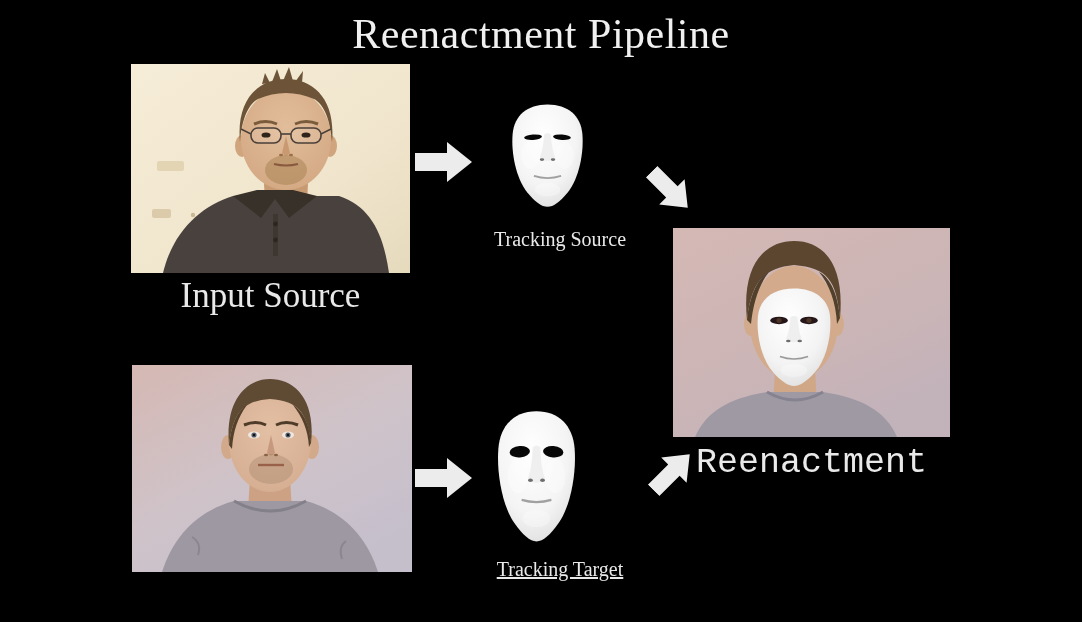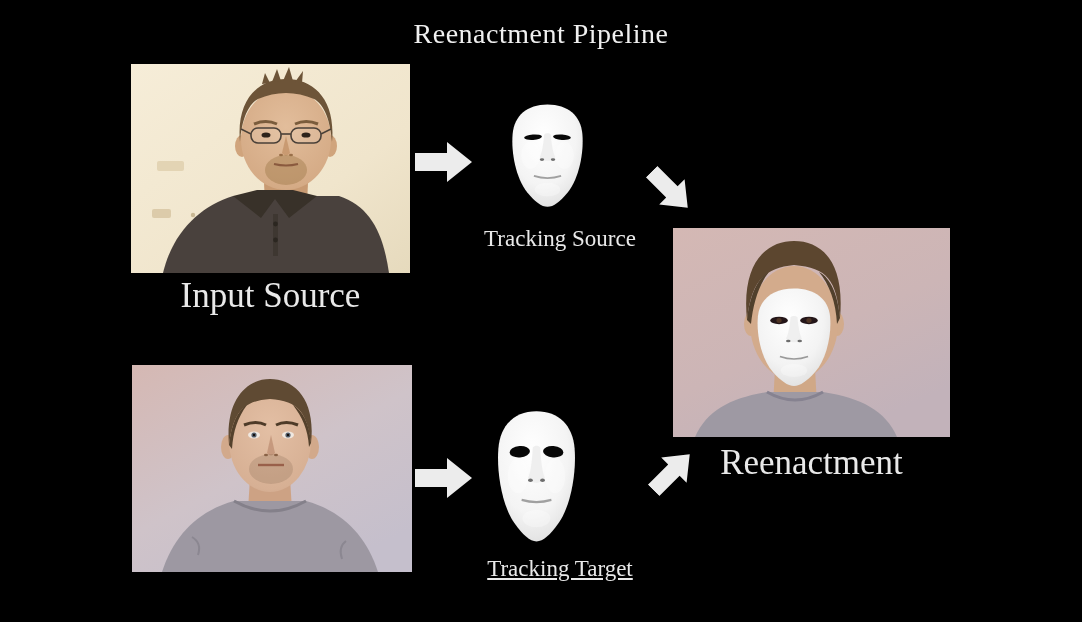--- a/index.html
+++ b/index.html
@@ -7,32 +7,32 @@
     position:relative;
     width:1082px;height:622px;
     background:#000;
     overflow:hidden;
     font-family:"Liberation Serif","DejaVu Serif",serif;
   }
   .abs{position:absolute;}
   #title{
     top:14px;left:0;width:1082px;
     text-align:center;
-    font-size:28px;line-height:40px;
+    font-size:42px;line-height:40px;
     color:#f0f0f0;
     letter-spacing:0.5px;
   }
   .photo{display:block;}
   .photo svg{display:block;}
   .caption{
     text-align:center;
     color:#e9e9e9;
   }
   .caption.big{font-size:35px;line-height:32px;}
-  .caption.small{font-size:23px;line-height:26px;}
+  .caption.small{font-size:20px;line-height:26px;}
   .arrow svg{display:block;}
   .rot-dr{transform:rotate(45deg);transform-origin:center;}
   .rot-ur{transform:rotate(-45deg);transform-origin:center;}
 </style>
 </head>
 <body>
 
 <div id="stage">
 
   <div id="title" class="abs">Reenactment Pipeline</div>
@@ -173,21 +173,21 @@
         <ellipse cx="56.5" cy="67" rx="2.6" ry="1.6" fill="#6e6e6e"></ellipse>
         <path d="M34 86 Q50 92 66 86" stroke="#9a9a9a" stroke-width="2" fill="none"></path>
         <ellipse cx="50" cy="103" rx="15" ry="8" fill="#ffffff" opacity="0.3"></ellipse>
       </g>
 
       <path d="M74 92 C68 34 94 13 121 13 C149 13 172 34 167 90 C163 52 155 40 121 37 C89 40 78 56 74 92 Z" fill="#5c462f"></path>
       <path d="M74 92 C76 70 84 50 96 44 C86 56 80 76 78 96 Z" fill="#51402c"></path>
       <path d="M167 90 C165 68 158 50 146 44 C156 56 163 74 164 96 Z" fill="#51402c"></path>
     </svg>
   </div>
-  <div class="abs caption big" style="left:673px;top:447px;width:277px;">Reenactment</div>
+  <div class="abs caption big" style="left:673px;top:447px;width:277px;font-family:Liberation Mono, monospace;">Reenactment</div>
 
   <div class="abs photo" style="left:132px;top:365px;width:280px;height:207px;">
     <svg width="280" height="207" viewBox="0 0 280 207" preserveAspectRatio="none">
       <defs>
         <linearGradient id="tgtWall" x1="0" y1="0" x2="0.7" y2="1">
           <stop offset="0" stop-color="#d5b8b3"></stop>
           <stop offset="0.55" stop-color="#cfc3c9"></stop>
           <stop offset="1" stop-color="#c5bfcc"></stop>
         </linearGradient>
         <radialGradient id="tgtFace" cx="0.5" cy="0.38" r="0.85">

